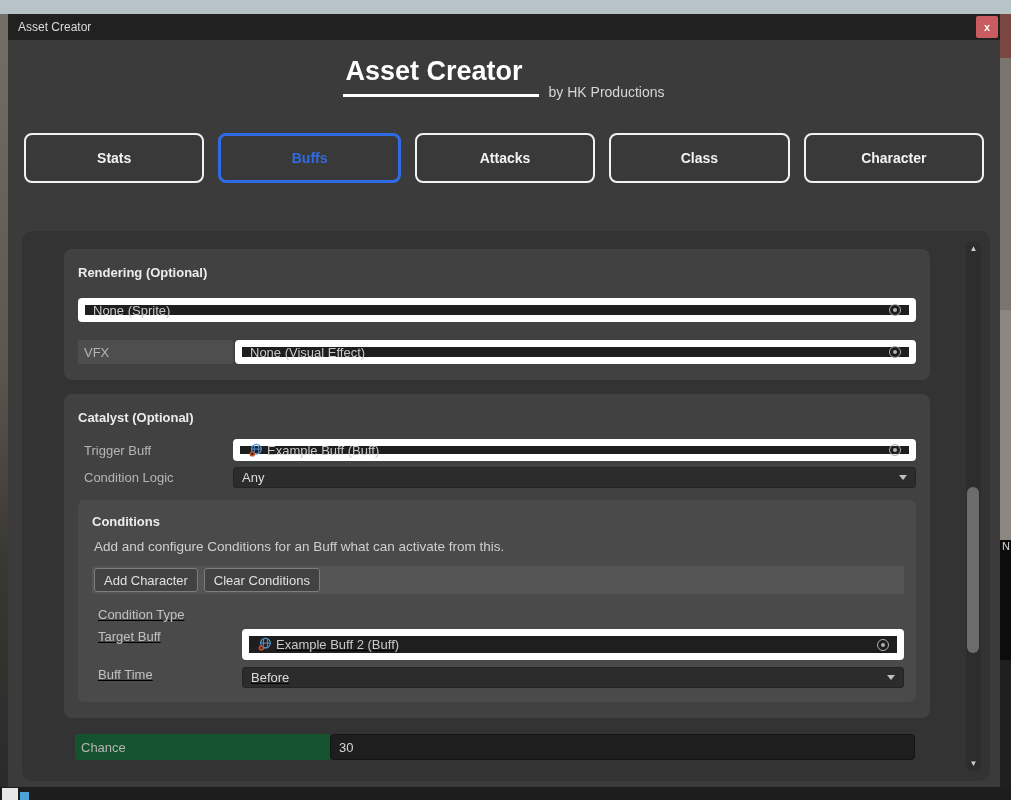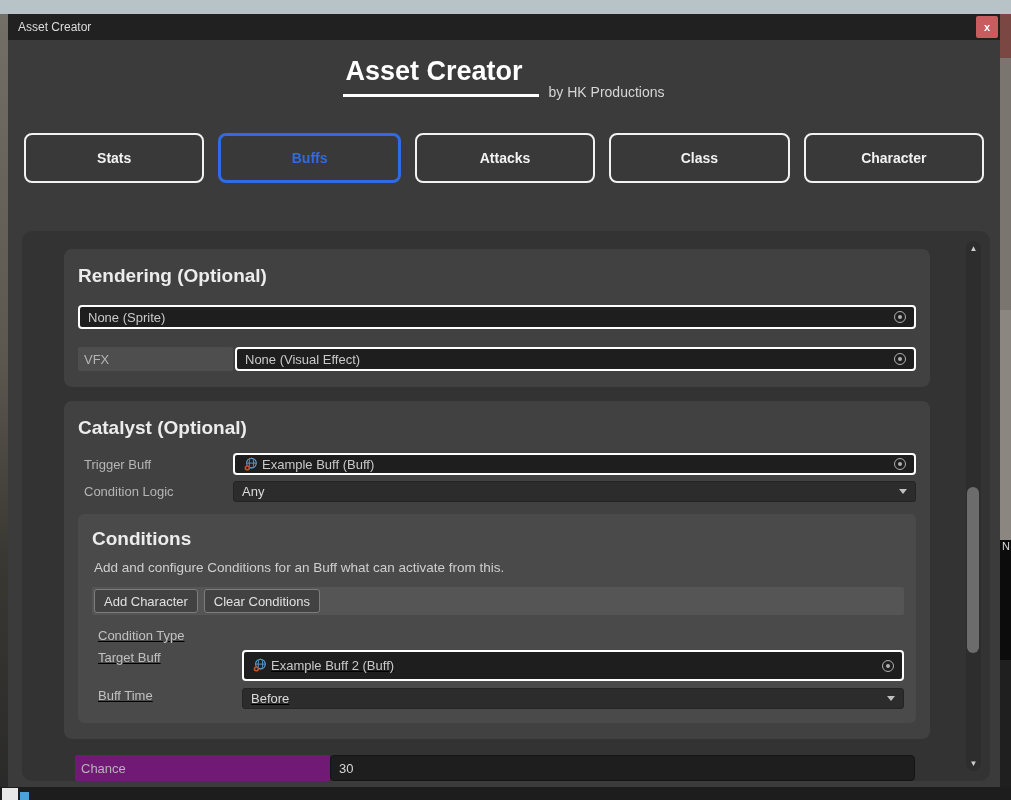--- a/index.html
+++ b/index.html
@@ -39,28 +39,28 @@
          display:flex; align-items:center; justify-content:center; color:#f2f2f2;
          font-size:14px; font-weight:bold; cursor:pointer; }
   .tab.active { border:3px solid var(--accent,#2f6be4); color:var(--accent,#2f6be4); }
 
   
   .scrollview { position:relative; margin:44px 10px 0 14px; width:968px; height:550px;
                 background:#333333; border-radius:10px; padding:18px 0 0 42px; overflow:hidden; }
   .content { width:866px; }
 
   .section { background:#414141; border-radius:8px; padding:16px 14px; }
-  .section-heading { color:#ececec; font-size:19px; font-weight:bold; }
+  .section-heading { color:#ececec; font-size:13px; font-weight:bold; }
 
   .row { display:flex; align-items:center; }
   .row-label { width:155px; color:#b5b5b5; font-size:13px; padding-left:6px; flex:0 0 auto; }
   .label-strip { background:#4e4e4e; align-self:stretch; display:flex; align-items:center;
                  border-radius:2px; margin-right:2px; }
 
-  .obj-field { flex:1; height:24px; background:#1e1e1e; border:2px solid #ffffff; border-radius:4px;
+  .obj-field { flex:1; height:24px; background:#1e1e1e; border:7px solid #ffffff; border-radius:4px;
                display:flex; align-items:center; gap:4px; padding:0 8px; color:#c9c9c9;
                font-size:13px; cursor:pointer; }
   .obj-target { margin-left:auto; width:12px; height:12px; border:1.5px solid #b0b0b0; border-radius:50%;
                 position:relative; flex:0 0 auto; }
   .obj-target::after { content:""; position:absolute; left:50%; top:50%; width:4px; height:4px;
                        margin:-2px 0 0 -2px; background:#b0b0b0; border-radius:50%; }
 
   .dropdown { flex:1; height:21px; background:#2c2c2c; border:1px solid #242424; border-radius:3px;
               display:flex; align-items:center; padding:0 8px; color:#dcdcdc; font-size:13px; cursor:pointer; }
   .dd-arrow { margin-left:auto; width:0; height:0; border-left:4px solid transparent;
@@ -72,21 +72,21 @@
   .conditions-box { background:#4a4a4a; border-radius:6px; padding:14px 12px 12px 14px; margin-top:12px; }
   .cond-desc { color:#cfcfcf; font-size:13.5px; margin:10px 0 12px 2px; }
   .cond-toolbar { background:#555555; border-radius:2px; padding:2px; display:flex; gap:6px; margin-bottom:13px; }
   .btn { background:#424242; border:1px solid #7d7d7d; border-radius:3px; height:24px; padding:0 9px;
          display:inline-flex; align-items:center; color:#e0e0e0; font-size:13px; cursor:pointer; }
   .cond-row { display:flex; align-items:flex-start; margin-bottom:7px;text-decoration:underline; }
   .cond-row .row-label { width:150px; color:#c0c0c0; }
 
   
   .chance-row { display:flex; align-items:center; margin:16px 0 0 11px; width:840px; height:26px; }
-  .chance-label { width:255px; background:#701a75; align-self:stretch; display:flex; align-items:center;
+  .chance-label { width:255px; background:#14532d; align-self:stretch; display:flex; align-items:center;
                   color:#b5b5b5; font-size:13px; padding-left:6px; border-radius:2px; }
   .text-field { flex:1; height:26px; background:#1e1e1e; border:1px solid #141414; border-radius:4px;
                 display:flex; align-items:center; padding:0 8px; color:#d6d6d6; font-size:13px; }
 
   
   .vscroll { position:absolute; top:10px; bottom:10px; right:9px; width:15px;
              background:#2d2d2d; border-radius:8px; }
   .vscroll .arrow { position:absolute; left:0; width:15px; text-align:center; color:#cfcfcf;
                     font-size:8px; cursor:pointer; }
   .vscroll .arrow.up { top:3px; } .vscroll .arrow.down { bottom:3px; }

